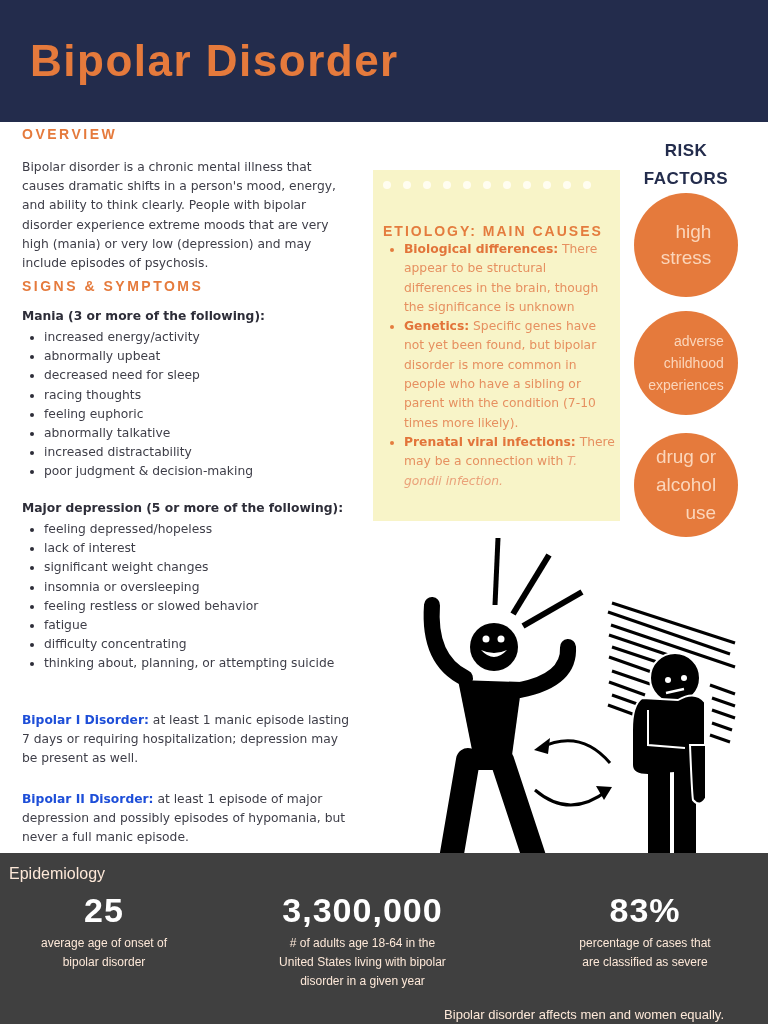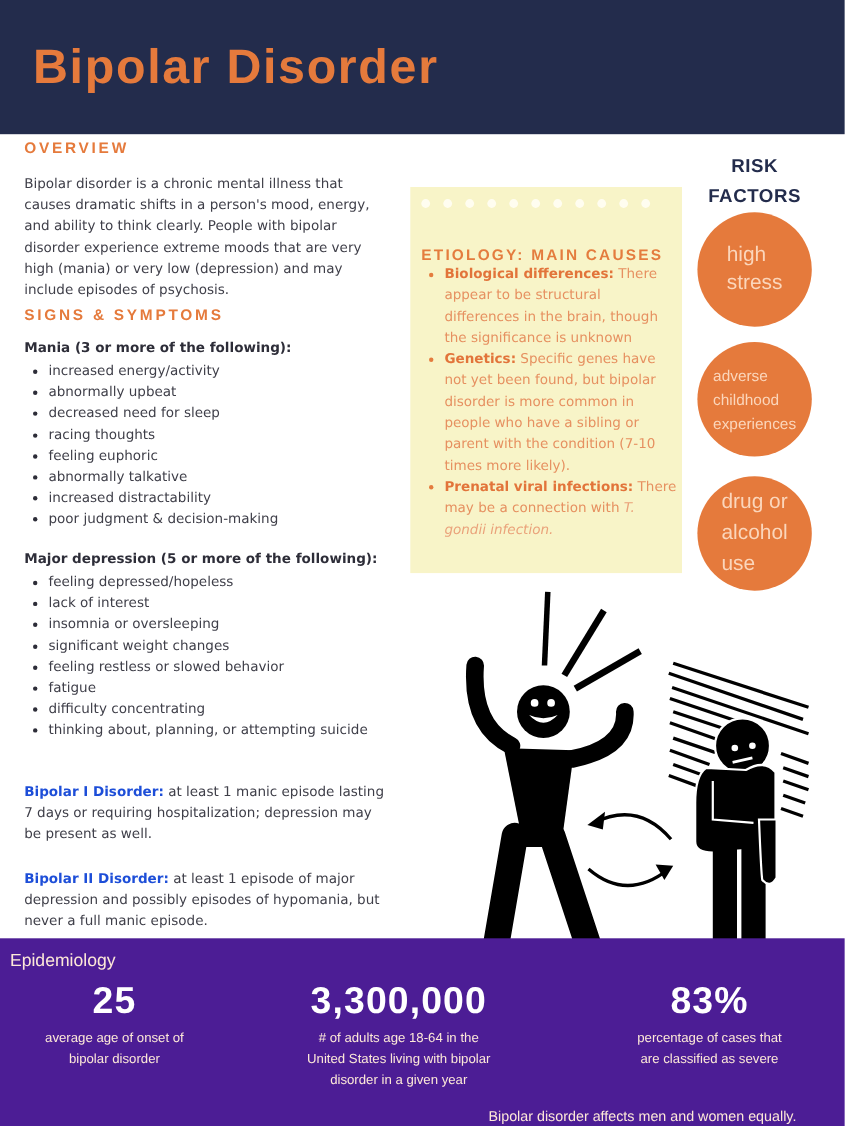--- a/index.html
+++ b/index.html
@@ -32,28 +32,28 @@
   .dots { position: absolute; top: 11px; left: 10px; display: flex; gap: 12px; }
   .dots span { width: 8px; height: 8px; border-radius: 50%; background: #fffdf0; display: block; }
   .et-title { position: absolute; top: 53px; left: 10px; font-family: "Liberation Sans", sans-serif; font-weight: bold; font-size: 14px; letter-spacing: 2px; color: #e47c3e; }
   .et-list { position: absolute; top: 70px; left: 10px; width: 235px; list-style: none; }
   .et-list li { position: relative; padding-left: 21px; font-size: 12.3px; line-height: 19.3px; color: #e69060; }
   .et-list li::before { content: ""; position: absolute; left: 7px; top: 8px; width: 4px; height: 4px; border-radius: 50%; background: #e47c3e; }
   .et-list li b { color: #e2743a; }
   .et-list li i { color: #eaa27a; }
 
   .risk-title { position: absolute; left: 630px; top: 137px; width: 112px; text-align: center; font-family: "Liberation Sans", sans-serif; font-weight: bold; font-size: 17px; line-height: 28px; color: #232c4c; letter-spacing: 0.5px; }
-  .circle { position: absolute; width: 104px; height: 104px; border-radius: 50%; background: #e57a3c; display: flex; align-items: center; justify-content: center; text-align: left; color: #fbd6bb; font-family: "Liberation Sans", sans-serif; }
+  .circle { position: absolute; width: 104px; height: 104px; border-radius: 50%; background: #e57a3c; display: flex; align-items: center; justify-content: center; text-align: right; color: #fbd6bb; font-family: "Liberation Sans", sans-serif; }
   .c1 { left: 634px; top: 193px; font-size: 19px; line-height: 26px; }
   .c2 { left: 634px; top: 311px; font-size: 14px; line-height: 22px; }
   .c3 { left: 634px; top: 433px; font-size: 19px; line-height: 28px; }
 
   .illus { position: absolute; left: 410px; top: 530px; width: 340px; height: 345px; }
 
-  .epi { position: absolute; left: 0; top: 853px; width: 768px; height: 171px; background: #4c1d95; color: #fff; }
+  .epi { position: absolute; left: 0; top: 853px; width: 768px; height: 171px; background: #404040; color: #fff; }
   .epi-title { position: absolute; left: 9px; top: 12px; font-size: 16px; color: #fde8d8; font-family: "Liberation Sans", sans-serif; }
   .stat { position: absolute; text-align: center; }
   .stat .num { font-family: "Liberation Sans", sans-serif; font-weight: bold; font-size: 34px; color: #ffffff; letter-spacing: 1px; }
   .stat .desc { font-size: 12px; line-height: 19px; color: #fde8d8; margin-top: 4px; font-family: "Liberation Sans", sans-serif; }
   .s1 { left: 14px; top: 38px; width: 180px; }
   .s2 { left: 240px; top: 38px; width: 245px; }
   .s3 { left: 555px; top: 38px; width: 180px; }
   .epi-foot { position: absolute; left: 0; width: 724px; top: 154px; text-align: right; font-size: 13px; color: #fde8d8; font-family: "Liberation Sans", sans-serif; }
 </style>
 </head>
@@ -77,22 +77,22 @@
     <li>feeling euphoric</li>
     <li>abnormally talkative</li>
     <li>increased distractability</li>
     <li>poor judgment &amp; decision-making</li>
   </ul>
 
   <div class="sub-head dep-head">Major depression (5 or more of the following):</div>
   <ul class="bullets dep-list">
     <li>feeling depressed/hopeless</li>
     <li>lack of interest</li>
+    <li>significant weight changes</li>
     <li>insomnia or oversleeping</li>
-    <li>significant weight changes</li>
     <li>feeling restless or slowed behavior</li>
     <li>fatigue</li>
     <li>difficulty concentrating</li>
     <li>thinking about, planning, or attempting suicide</li>
   </ul>
 
   <p class="body-text bp1"><b>Bipolar I Disorder:</b><span> at least 1 manic episode lasting 7 days or requiring hospitalization; depression may be present as well.</span></p>
   <p class="body-text bp2"><b>Bipolar II Disorder:</b><span> at least 1 episode of major depression and possibly episodes of hypomania, but never a full manic episode.</span></p>
 </section>
 

